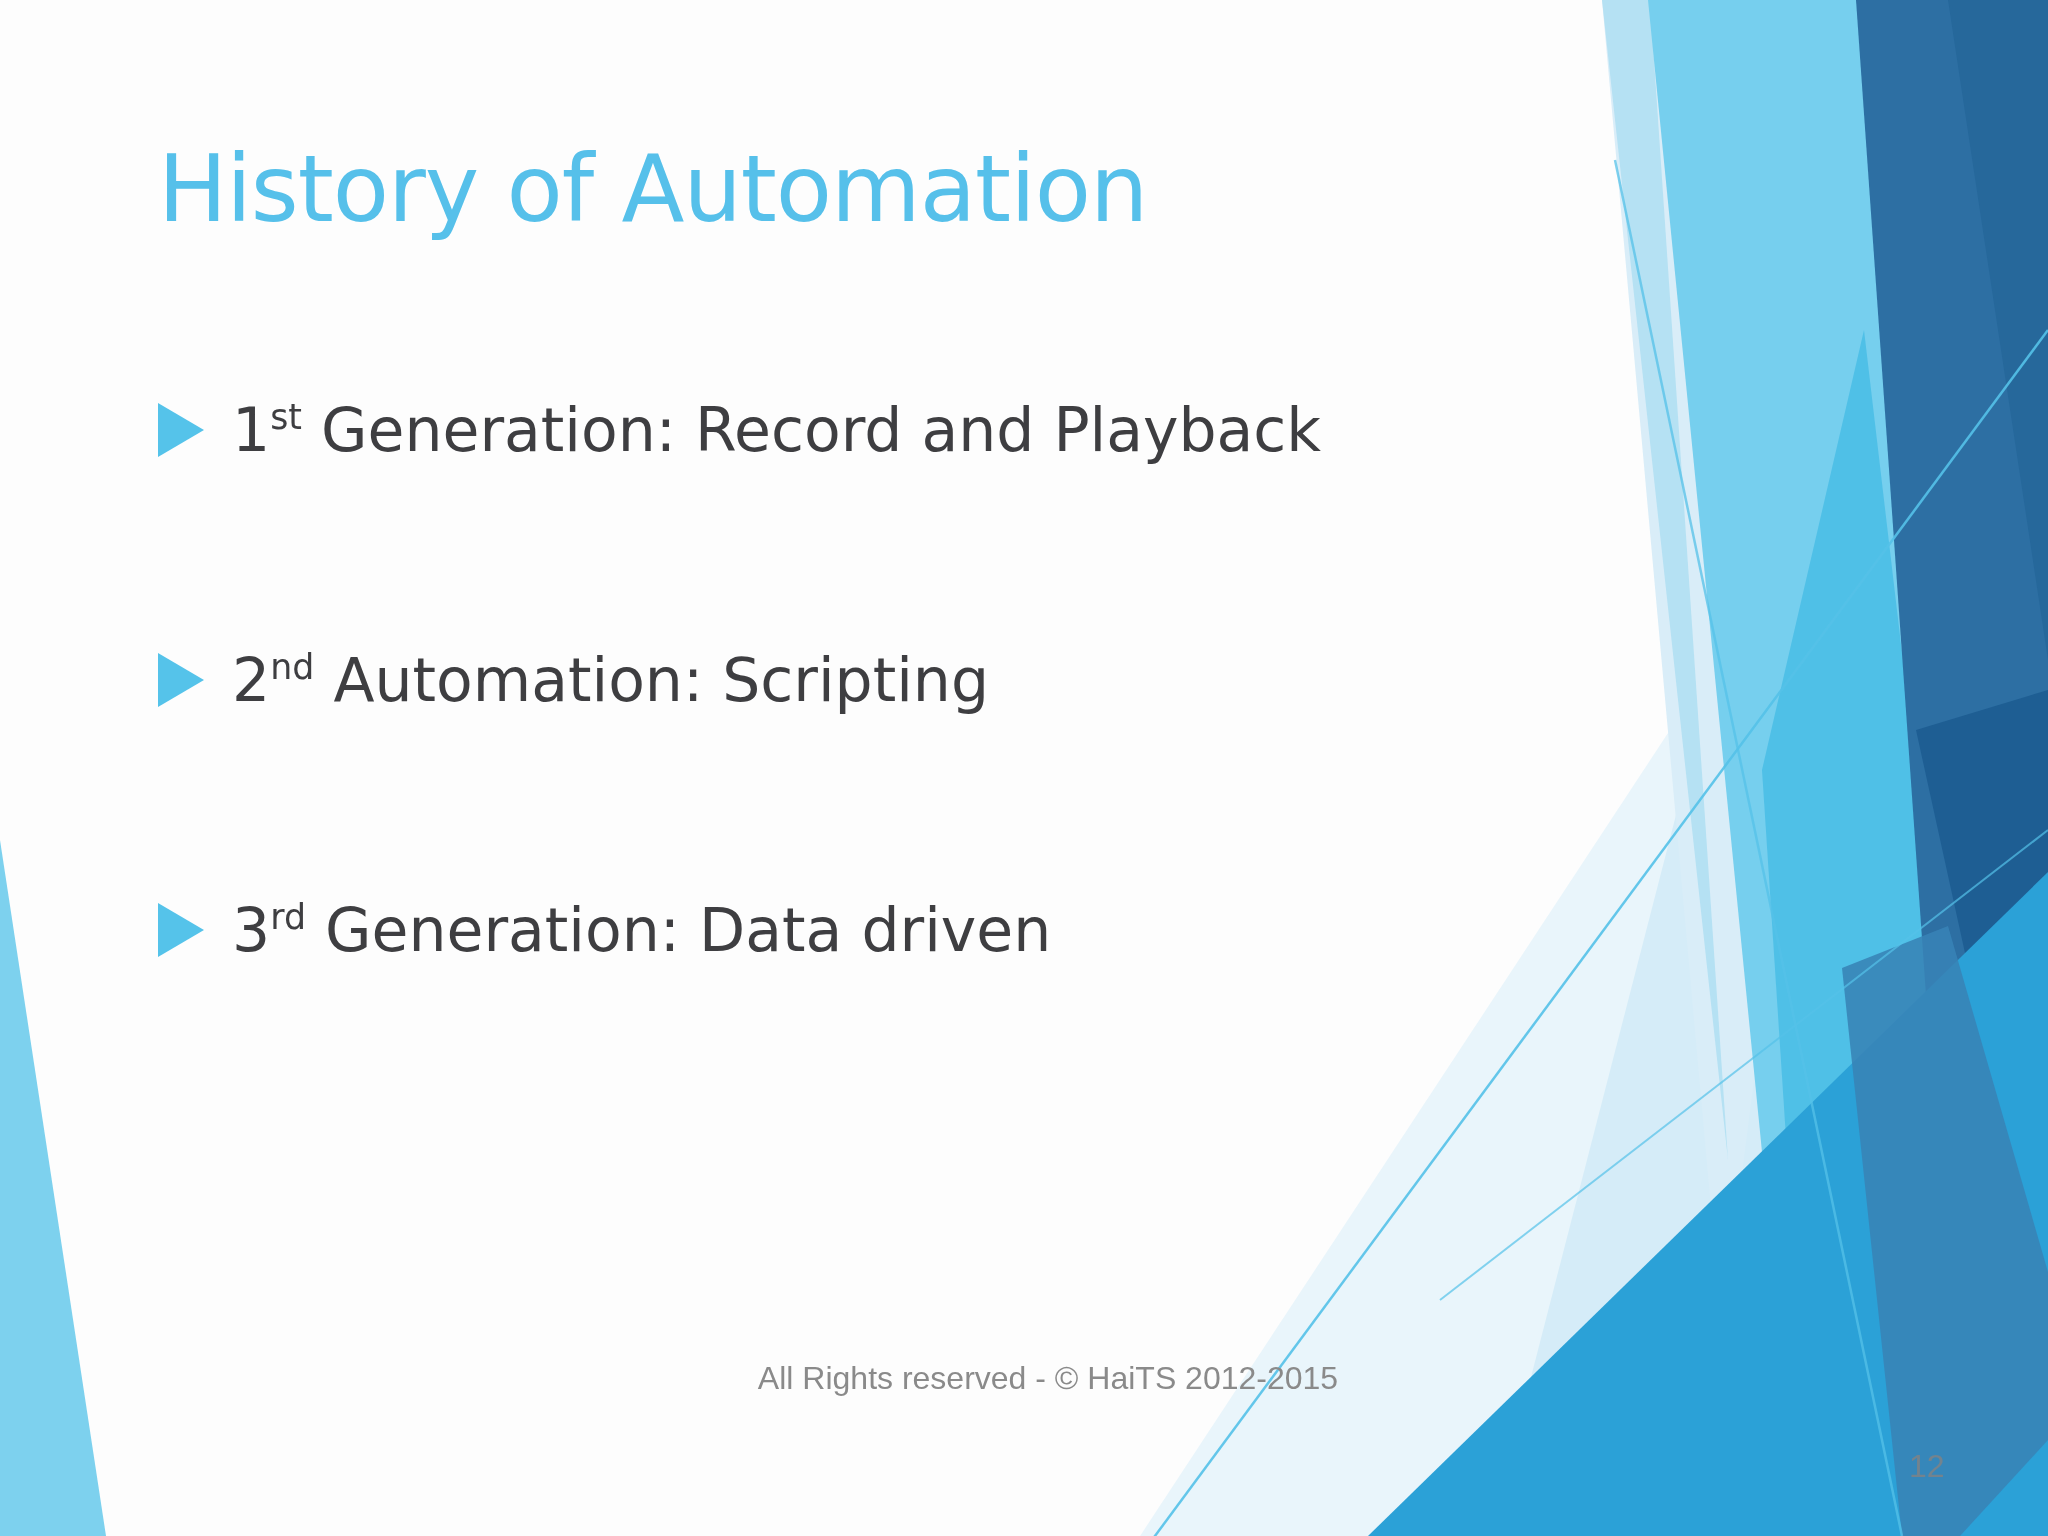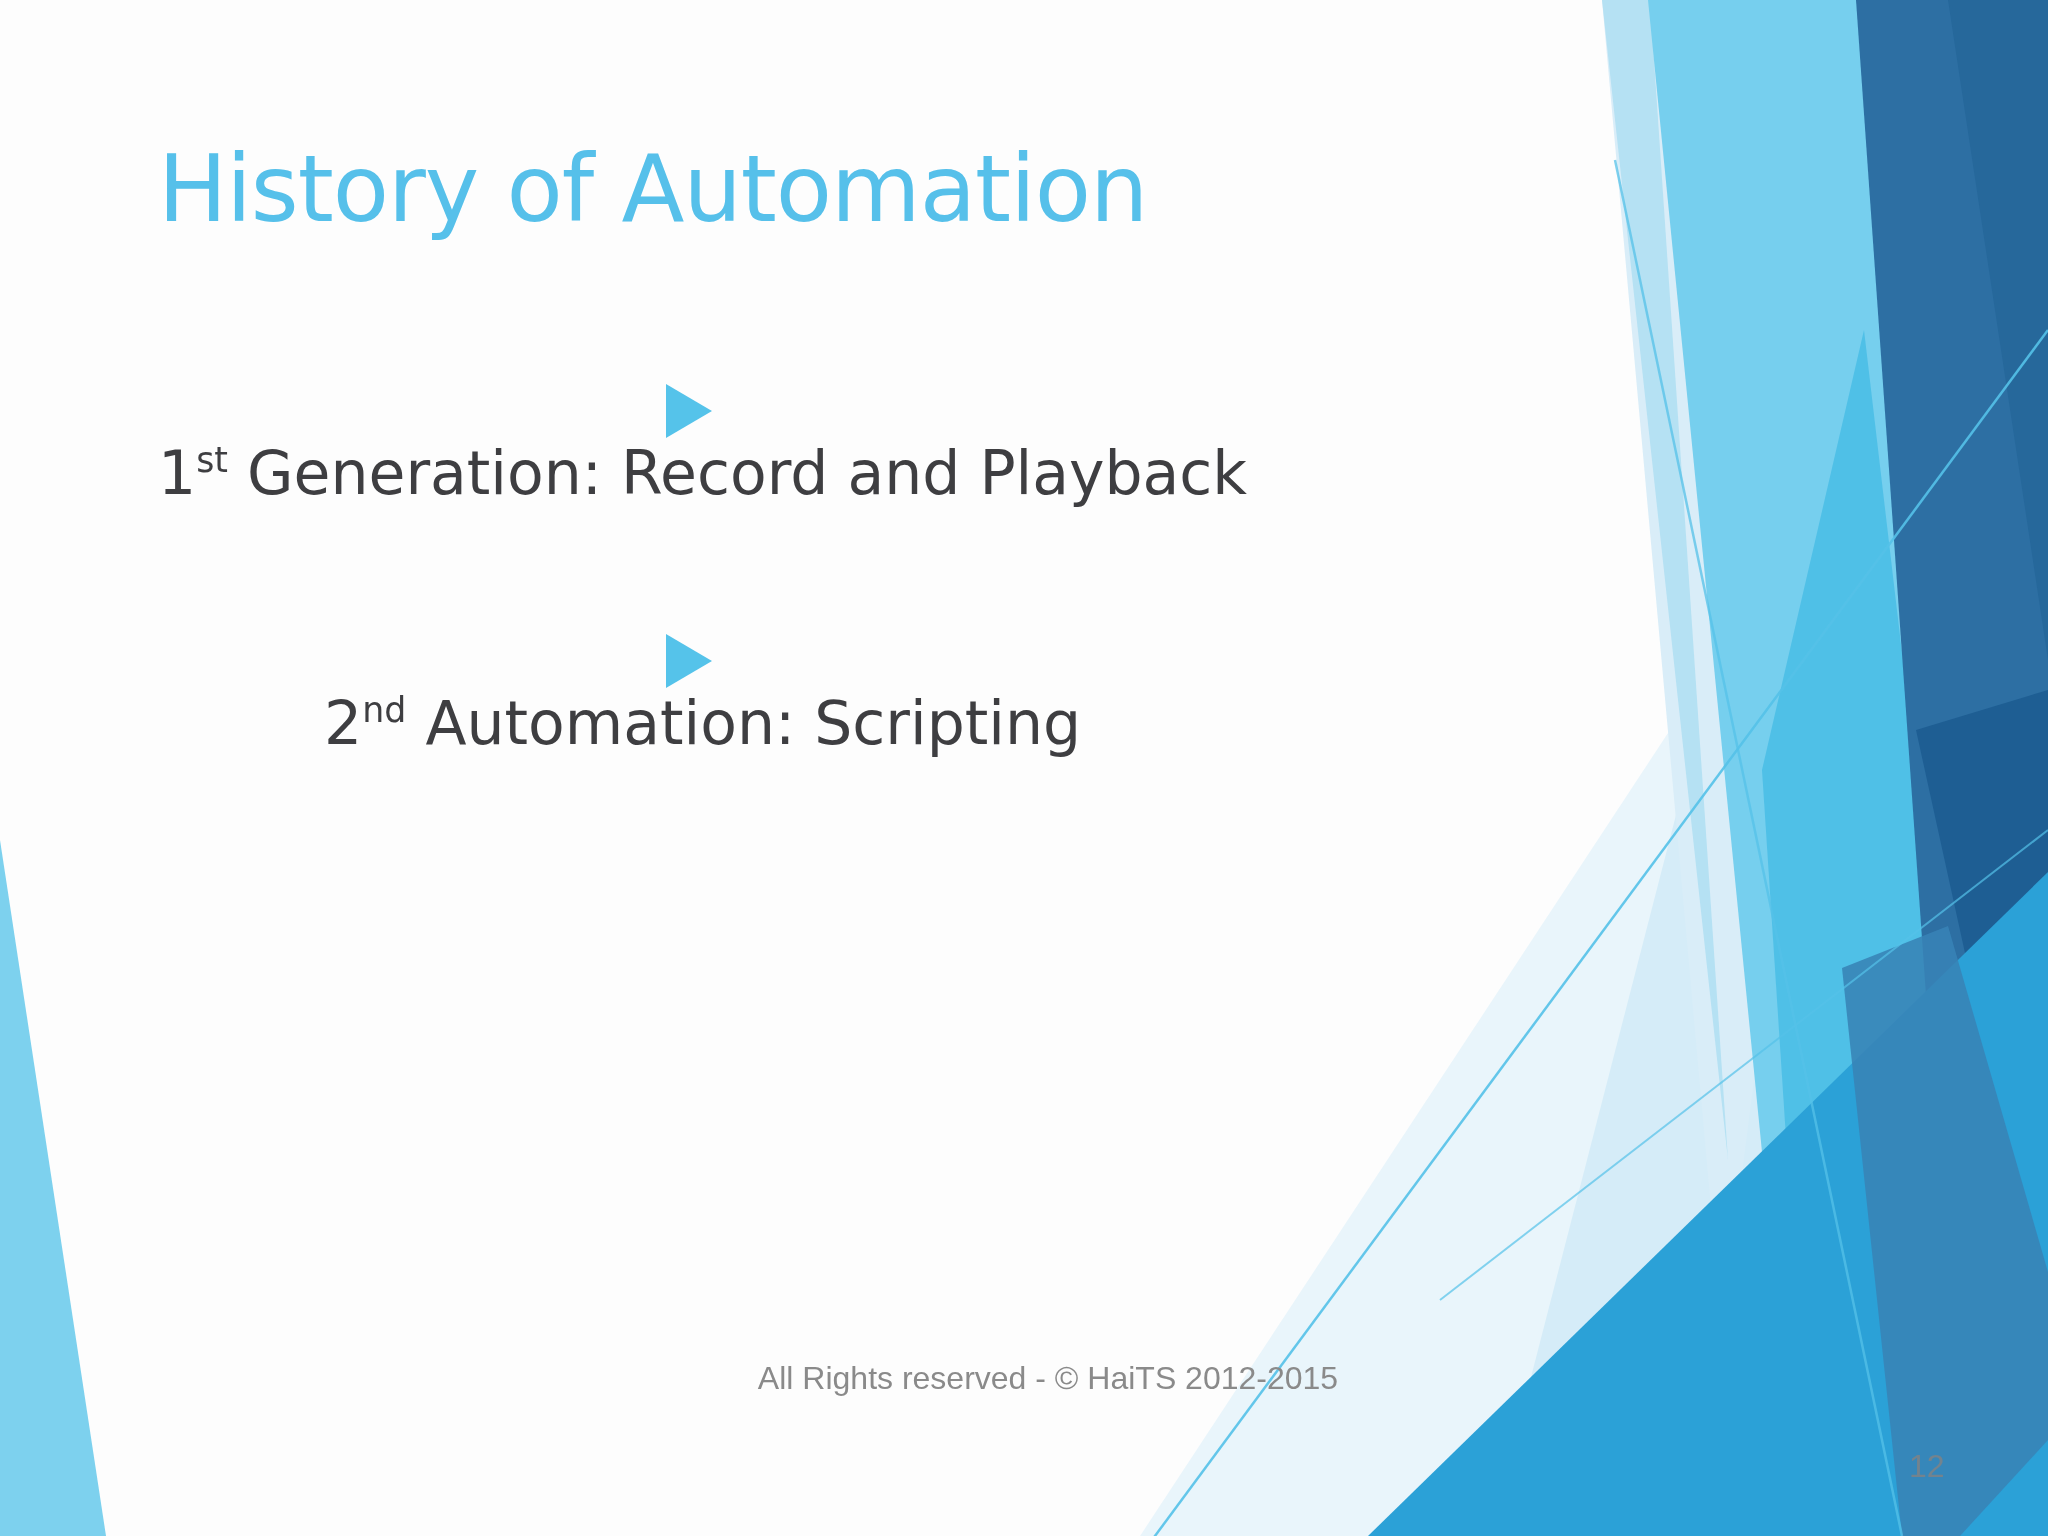--- a/index.html
+++ b/index.html
@@ -37,21 +37,20 @@
     margin: 0;
     padding: 0;
     list-style: none;
   }
   ul.bullets li {
     display: flex;
     align-items: center;
     height: 92px;
     margin-bottom: 158px; 
     white-space: nowrap;
-    flex-direction: column;
   }
   .tri {
     width: 0;
     height: 0;
     border-left: 46px solid #55c3ea;
     border-top: 27px solid transparent;
     border-bottom: 27px solid transparent;
     margin-right: 28px;
     flex: 0 0 auto;
   }
@@ -126,18 +125,22 @@
 
   <ul class="bullets">
     <li>
       <span class="tri"></span>
       <span class="btxt"><span>1</span><sup>st</sup> <span>Generation: Record and Playback</span></span>
     </li>
     <li>
       <span class="tri"></span>
       <span class="btxt"><span>2</span><sup>nd</sup> <span>Automation: Scripting</span></span>
     </li>
+    <li>
+      <span class="tri"></span>
+      <span class="btxt"><span>3</span><sup>rd</sup> <span>Generation: Data driven</span></span>
+    </li>
   </ul>
 
   <div class="footer">All Rights reserved - © HaiTS 2012-2015</div>
   <div class="pagenum">12</div>
 
 </div>
 
 </body></html>

